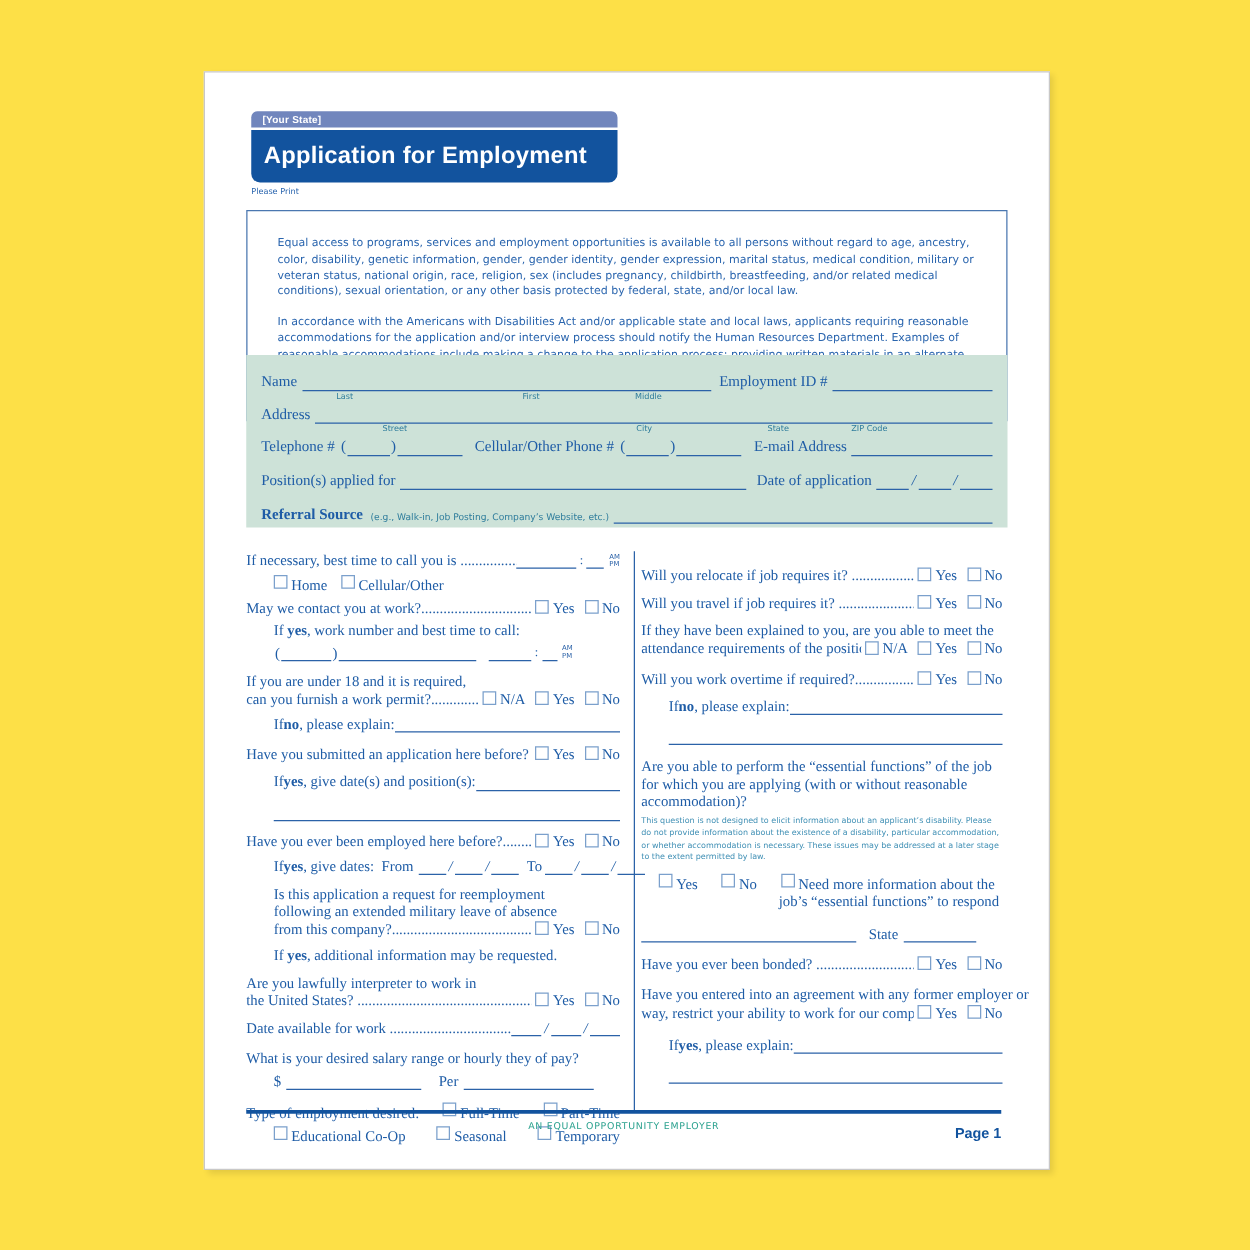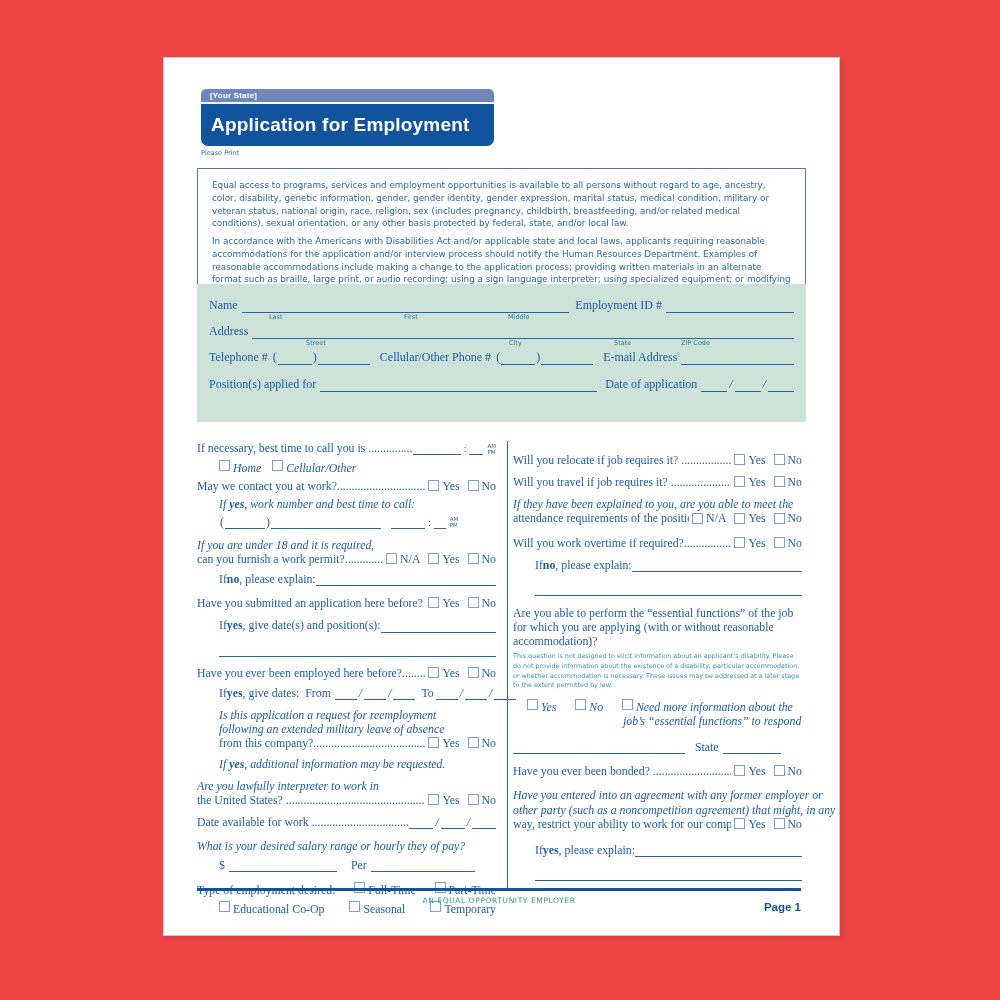--- a/index.html
+++ b/index.html
@@ -1,25 +1,25 @@
 <!DOCTYPE html>
 <html><head>
 <meta charset="utf-8">
 <style>
   html,body{margin:0;padding:0;background:#ffffff;width:1000px;height:1000px;font-family:"Liberation Serif",serif;}
-  .canvas{position:relative;width:1000px;height:1000px;background:#ef4444;}
+  .canvas{position:relative;width:1000px;height:1000px;background:#fde047;}
   .page{position:absolute;left:163px;top:57px;width:675px;height:877px;background:#fff;border:1px solid #c8c8c8;box-shadow:3px 3px 5px rgba(0,0,0,0.10);}
   
   .hdr{position:absolute;left:37px;top:31px;width:293px;}
   .state-band{background:#7186bd;color:#fff;font-family:"Liberation Sans",sans-serif;font-weight:bold;font-size:8px;padding:2px 0 2px 9px;border-radius:5px 5px 0 0;letter-spacing:.2px;}
   .title-band{background:#12539e;color:#fff;font-family:"Liberation Sans",sans-serif;font-weight:bold;font-size:19px;padding:10px 0 10px 10px;border-radius:0 0 7px 7px;margin-top:2px;letter-spacing:.2px;}
   .please-print{color:#2a65ae;font-family:"DejaVu Sans",sans-serif;font-size:6.5px;margin-top:3px;}
   
   .eeo{position:absolute;left:33px;top:110px;width:583px;border:1px solid #4a77b0;padding:8px 12px 8px 12px;color:#2a65ae;font-family:"DejaVu Sans",sans-serif;font-size:8.8px;line-height:1.45;}
-  .eeo p{margin:2px;}
+  .eeo p{margin:12px;}
   .eeo p + p{margin-top:5px;}
   
   .contact{position:absolute;left:33px;top:226px;width:585px;height:124px;background:#cde2d8;padding:14px 12px 0 12px;color:#1e5ca6;font-size:12px;}
   .row{display:flex;align-items:flex-end;white-space:nowrap;}
   .lbl{flex:0 0 auto;padding-right:4px;}
   .u{display:inline-block;border-bottom:1px solid #2b62a8;height:11px;}
   .grow{flex:1 1 auto;}
   .subrow{position:relative;height:9px;}
   .sub{position:absolute;top:0;font-family:"DejaVu Sans",sans-serif;font-size:6.5px;color:#2f7d9c;}
   .boldlbl{font-weight:bold;}
@@ -31,21 +31,21 @@
   
   .colL{position:absolute;left:33px;top:383px;width:299px;color:#1e5ca6;font-size:11.8px;line-height:1.2;}
   .colR{position:absolute;left:349px;top:383px;width:289px;color:#1e5ca6;font-size:11.8px;line-height:1.2;}
   .divider{position:absolute;left:343px;top:383px;width:1px;height:447px;background:#2b62a8;}
   .q{display:flex;align-items:flex-end;white-space:nowrap;}
   .qt{overflow:hidden;flex:1 1 auto;min-width:0;}
   .grp{flex:0 0 auto;display:inline-flex;align-items:center;margin-left:3px;}
   .cb{width:9px;height:9px;border:1px solid #7ba0cc;background:#fff;display:inline-block;flex:0 0 auto;margin:0 3px 1px 8px;}
   .cb.first{margin-left:0;}
   .ind{margin-left:22px;}
-  .line{white-space:nowrap;font-style:italic;}
+  .line{white-space:nowrap;}
   .time{display:inline-flex;align-items:flex-end;flex:0 0 auto;}
   .time .colon{padding:0 3px;font-size:10px;}
   .ampm{display:inline-flex;flex-direction:column;font-family:"DejaVu Sans",sans-serif;font-size:5.5px;line-height:1.15;color:#2b62a8;margin-left:4px;}
   .fine{font-family:"DejaVu Sans",sans-serif;font-size:6.4px;line-height:1.5;color:#4190b5;}
   .wrap{white-space:normal;}
   b{font-weight:bold;}
   
   .rule{position:absolute;left:33px;top:830px;width:604px;height:3px;background:#12539e;}
   .eoe{position:absolute;left:33px;top:838px;width:604px;text-align:center;font-family:"DejaVu Sans",sans-serif;font-size:7.5px;letter-spacing:.6px;color:#2aa18e;}
   .pagenum{position:absolute;right:38px;top:843px;font-family:"Liberation Sans",sans-serif;font-weight:bold;font-size:11.5px;color:#12539e;}
@@ -72,21 +72,21 @@
 
   <div class="contact">
     <div class="row">
       <span class="lbl">Name</span>
       <span class="u grow"></span>
       <span class="lbl" style="padding-left:6px">Employment ID #</span>
       <span class="u" style="width:128px"></span>
     </div>
     <div class="subrow">
       <span class="sub" style="left:60px">Last</span>
-      <span class="sub" style="left:195px">First</span>
+      <span class="sub" style="left:209px">First</span>
       <span class="sub" style="left:299px">Middle</span>
     </div>
     <div class="row mt2">
       <span class="lbl">Address</span>
       <span class="u grow"></span>
     </div>
     <div class="subrow">
       <span class="sub" style="left:97px">Street</span>
       <span class="sub" style="left:300px">City</span>
       <span class="sub" style="left:405px">State</span>
@@ -110,20 +110,25 @@
       <span class="lbl">Position(s) applied for</span>
       <span class="u grow"></span>
       <span class="lbl" style="padding-left:8px">Date of application</span>
       <span class="date">
         <span class="u" style="width:26px"></span>
             <span class="slash">/</span>
             <span class="u" style="width:26px"></span>
             <span class="slash">/</span>
             <span class="u" style="width:26px"></span>
       </span>
+    </div>
+    <div class="row mt12">
+      <span class="lbl boldlbl">Referral Source</span>
+      <span class="hint">(e.g., Walk-in, Job Posting, Company’s Website, etc.)</span>
+      <span class="u grow"></span>
     </div>
   </div>
 
   <div class="divider"></div>
 
   <div class="colL">
 
     <div class="q">
       <span class="qt">If necessary, best time to call you is ......................</span>
       <span class="time">
@@ -371,21 +376,20 @@
       <span class="qt">Have you ever been bonded? ........................................</span>
       <span class="grp">
             <span class="cb first"></span>
             <span>Yes</span>
       <span class="cb"></span>
             <span>No</span>
           </span>
     </div>
 
     <div class="line mt10">Have you entered into an agreement with any former employer or</div>
-    <div class="line">other party (such as a noncompetition agreement) that might, in any</div>
     <div class="q">
       <span class="qt">way, restrict your ability to work for our company? ......</span>
       <span class="grp">
             <span class="cb first"></span>
             <span>Yes</span>
       <span class="cb"></span>
             <span>No</span>
           </span>
     </div>
     <div class="q ind mt12">

